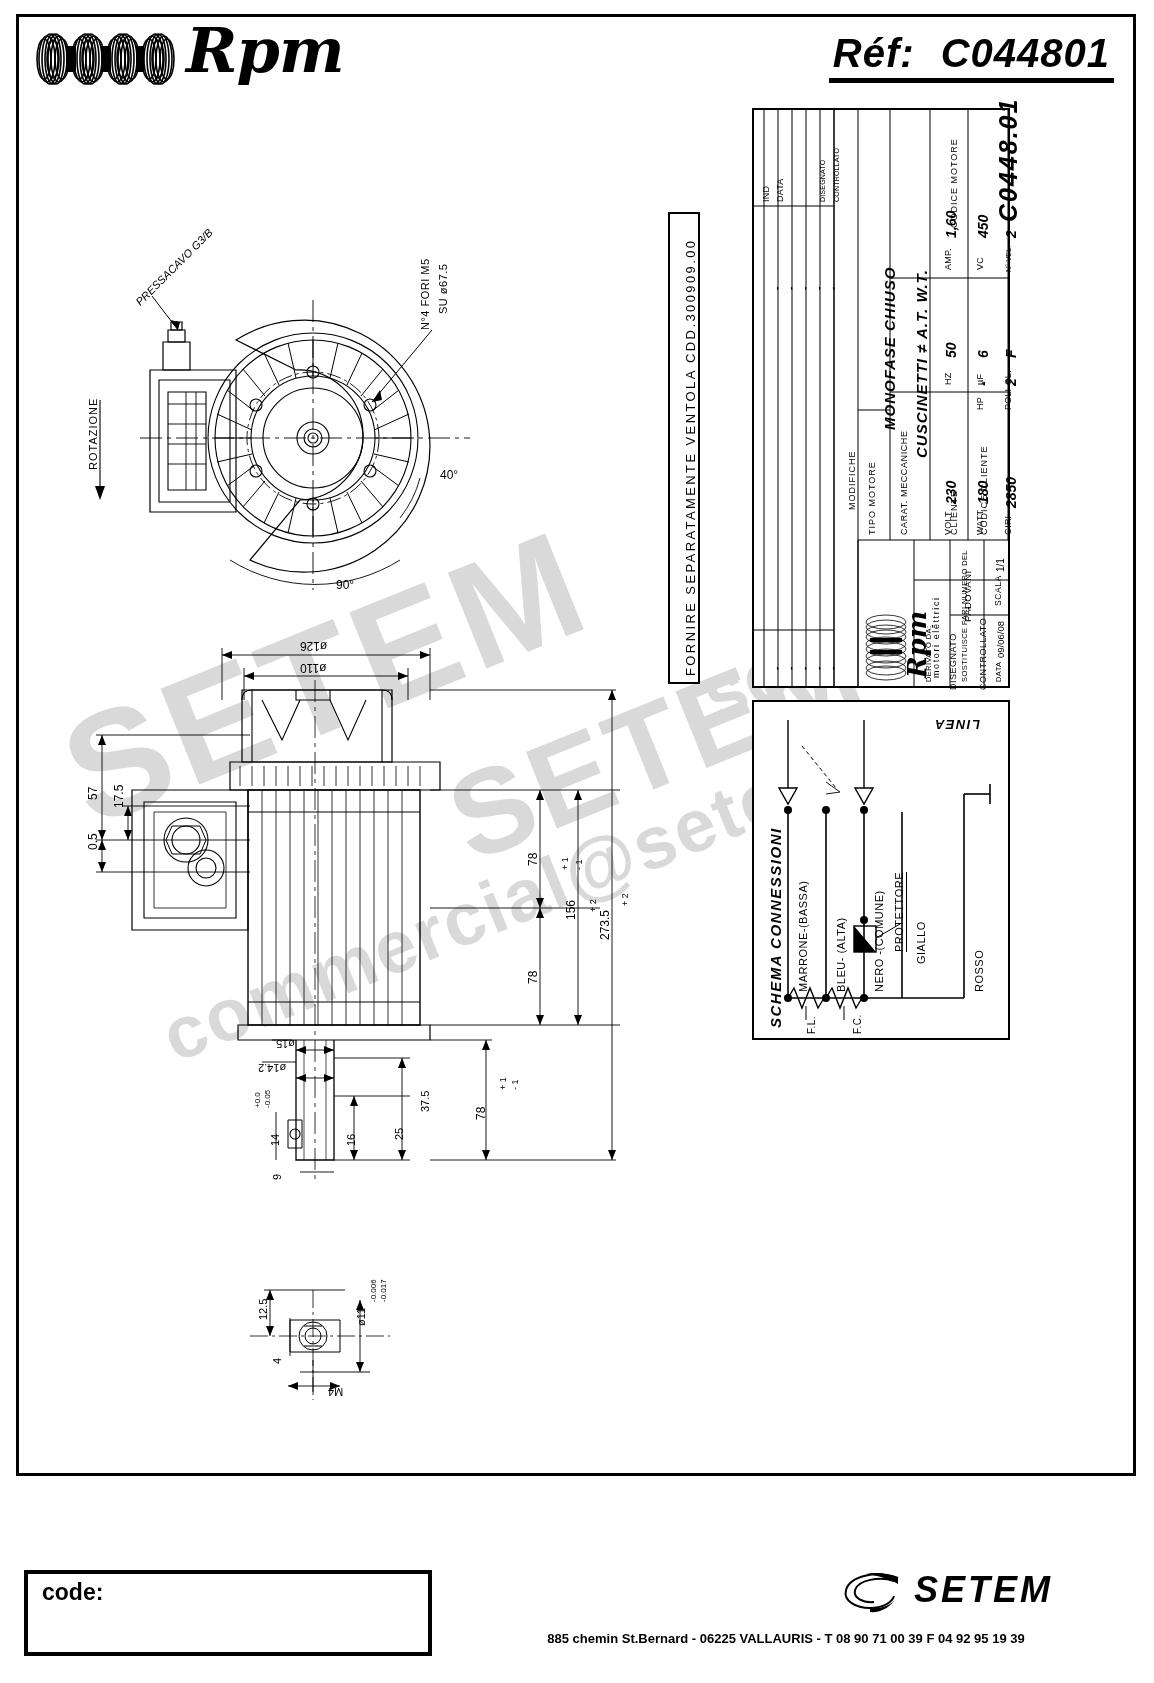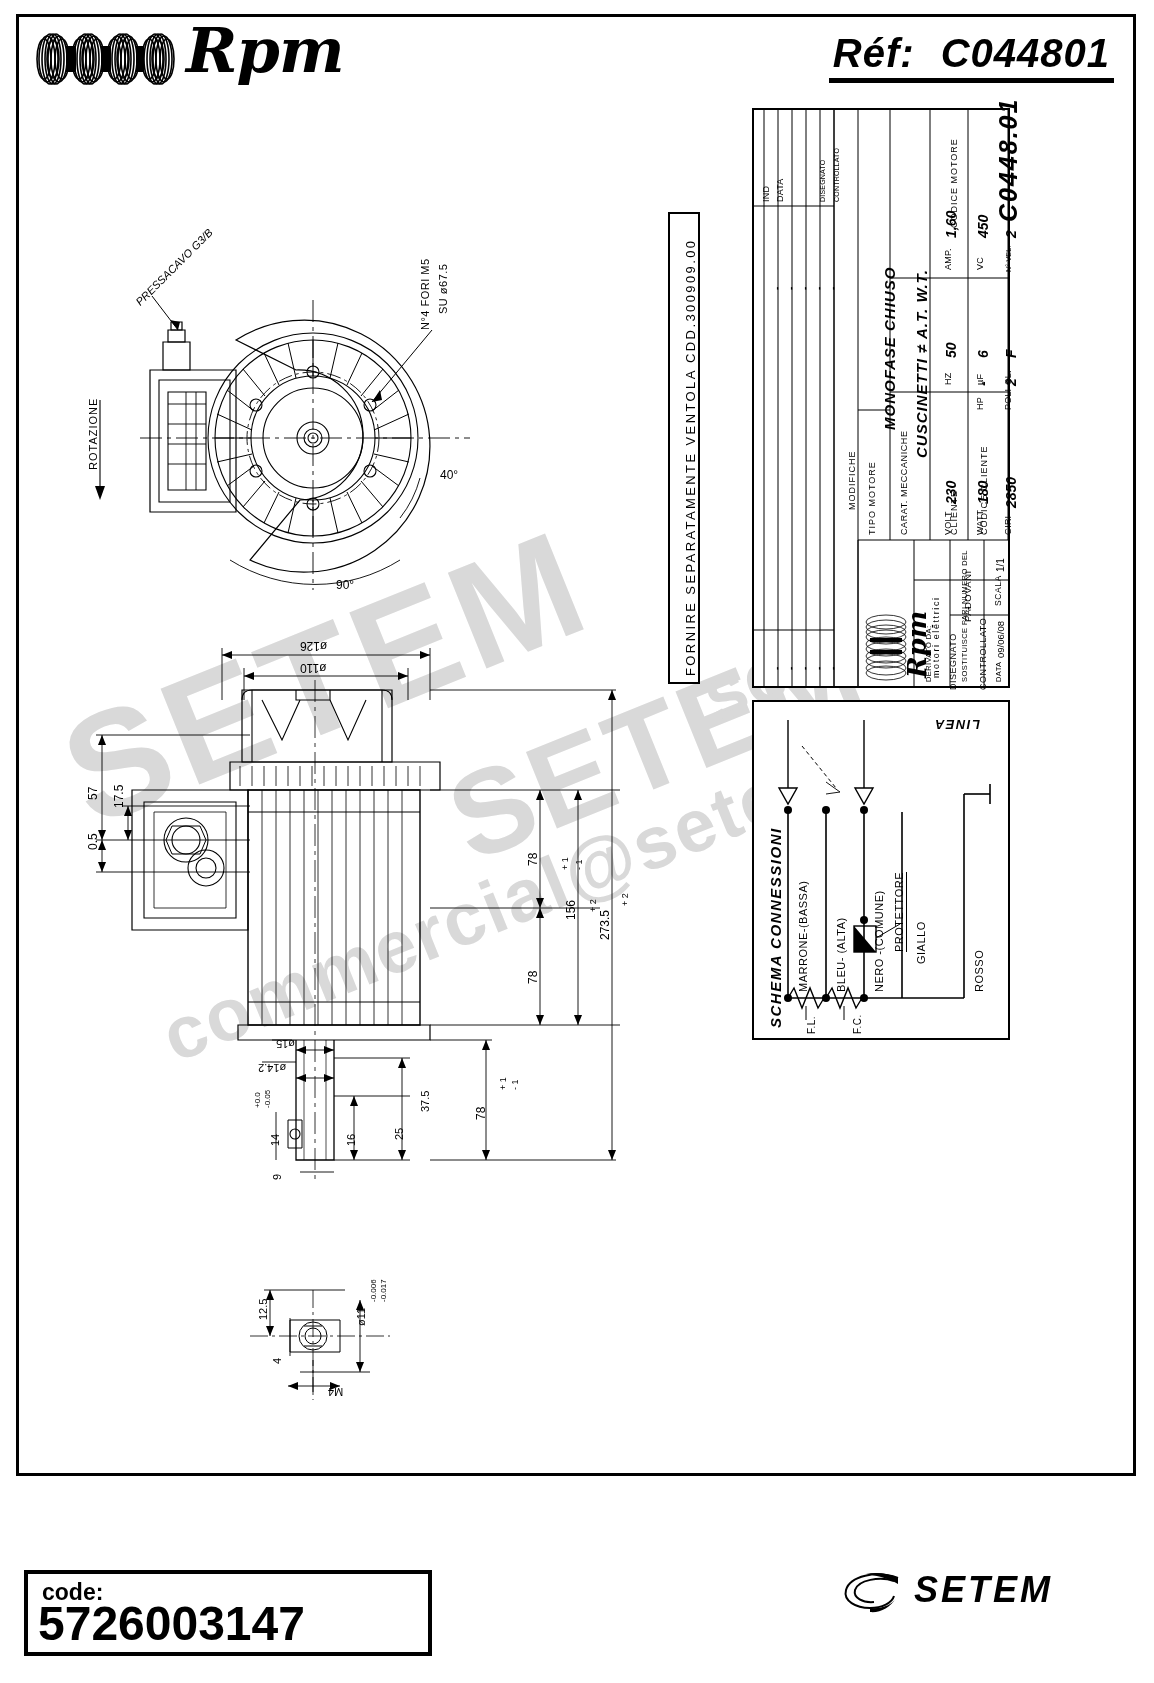--- a/index.html
+++ b/index.html
@@ -713,24 +713,24 @@
     <div class="wlbl" style="left:162px;top:262px;">GIALLO</div>
     <div class="wlbl" style="left:220px;top:290px;">ROSSO</div>
 
     <div class="wlbl" style="left:52px;top:332px;font-size:10px;">F.L.</div>
     <div class="wlbl" style="left:98px;top:332px;font-size:10px;">F.C.</div>
   </div>
 
   <div class="footer">
     <div class="code-box">
       <div class="code-lbl">code:</div>
-      <div class="code-num">5726003147</div>
     </div>
 
 
+    <div class="addr">885 chemin St.Bernard  -   06225 VALLAURIS  -   T 08 90 71 00 39   F 04 92 95 19 39</div>
 
     <div class="setem-logo">
       <svg style="position:absolute;left:0;top:0;width:76px;height:50px;" viewBox="0 0 76 50">
         <g fill="none" stroke="#000" stroke-width="2">
           <path d="M62 10 C40 2 14 8 10 22 C7 33 20 40 34 40 C46 40 56 35 58 28"></path>
           <path d="M58 13 C44 8 22 12 19 22 C17 30 27 35 38 34"></path>
         </g>
         <path d="M62 10 C52 5 40 4 30 6 C44 8 54 11 62 16 Z" fill="#000"></path>
         <path d="M34 40 C46 41 56 37 60 30 C54 40 44 45 34 44 Z" fill="#000"></path>
       </svg>

